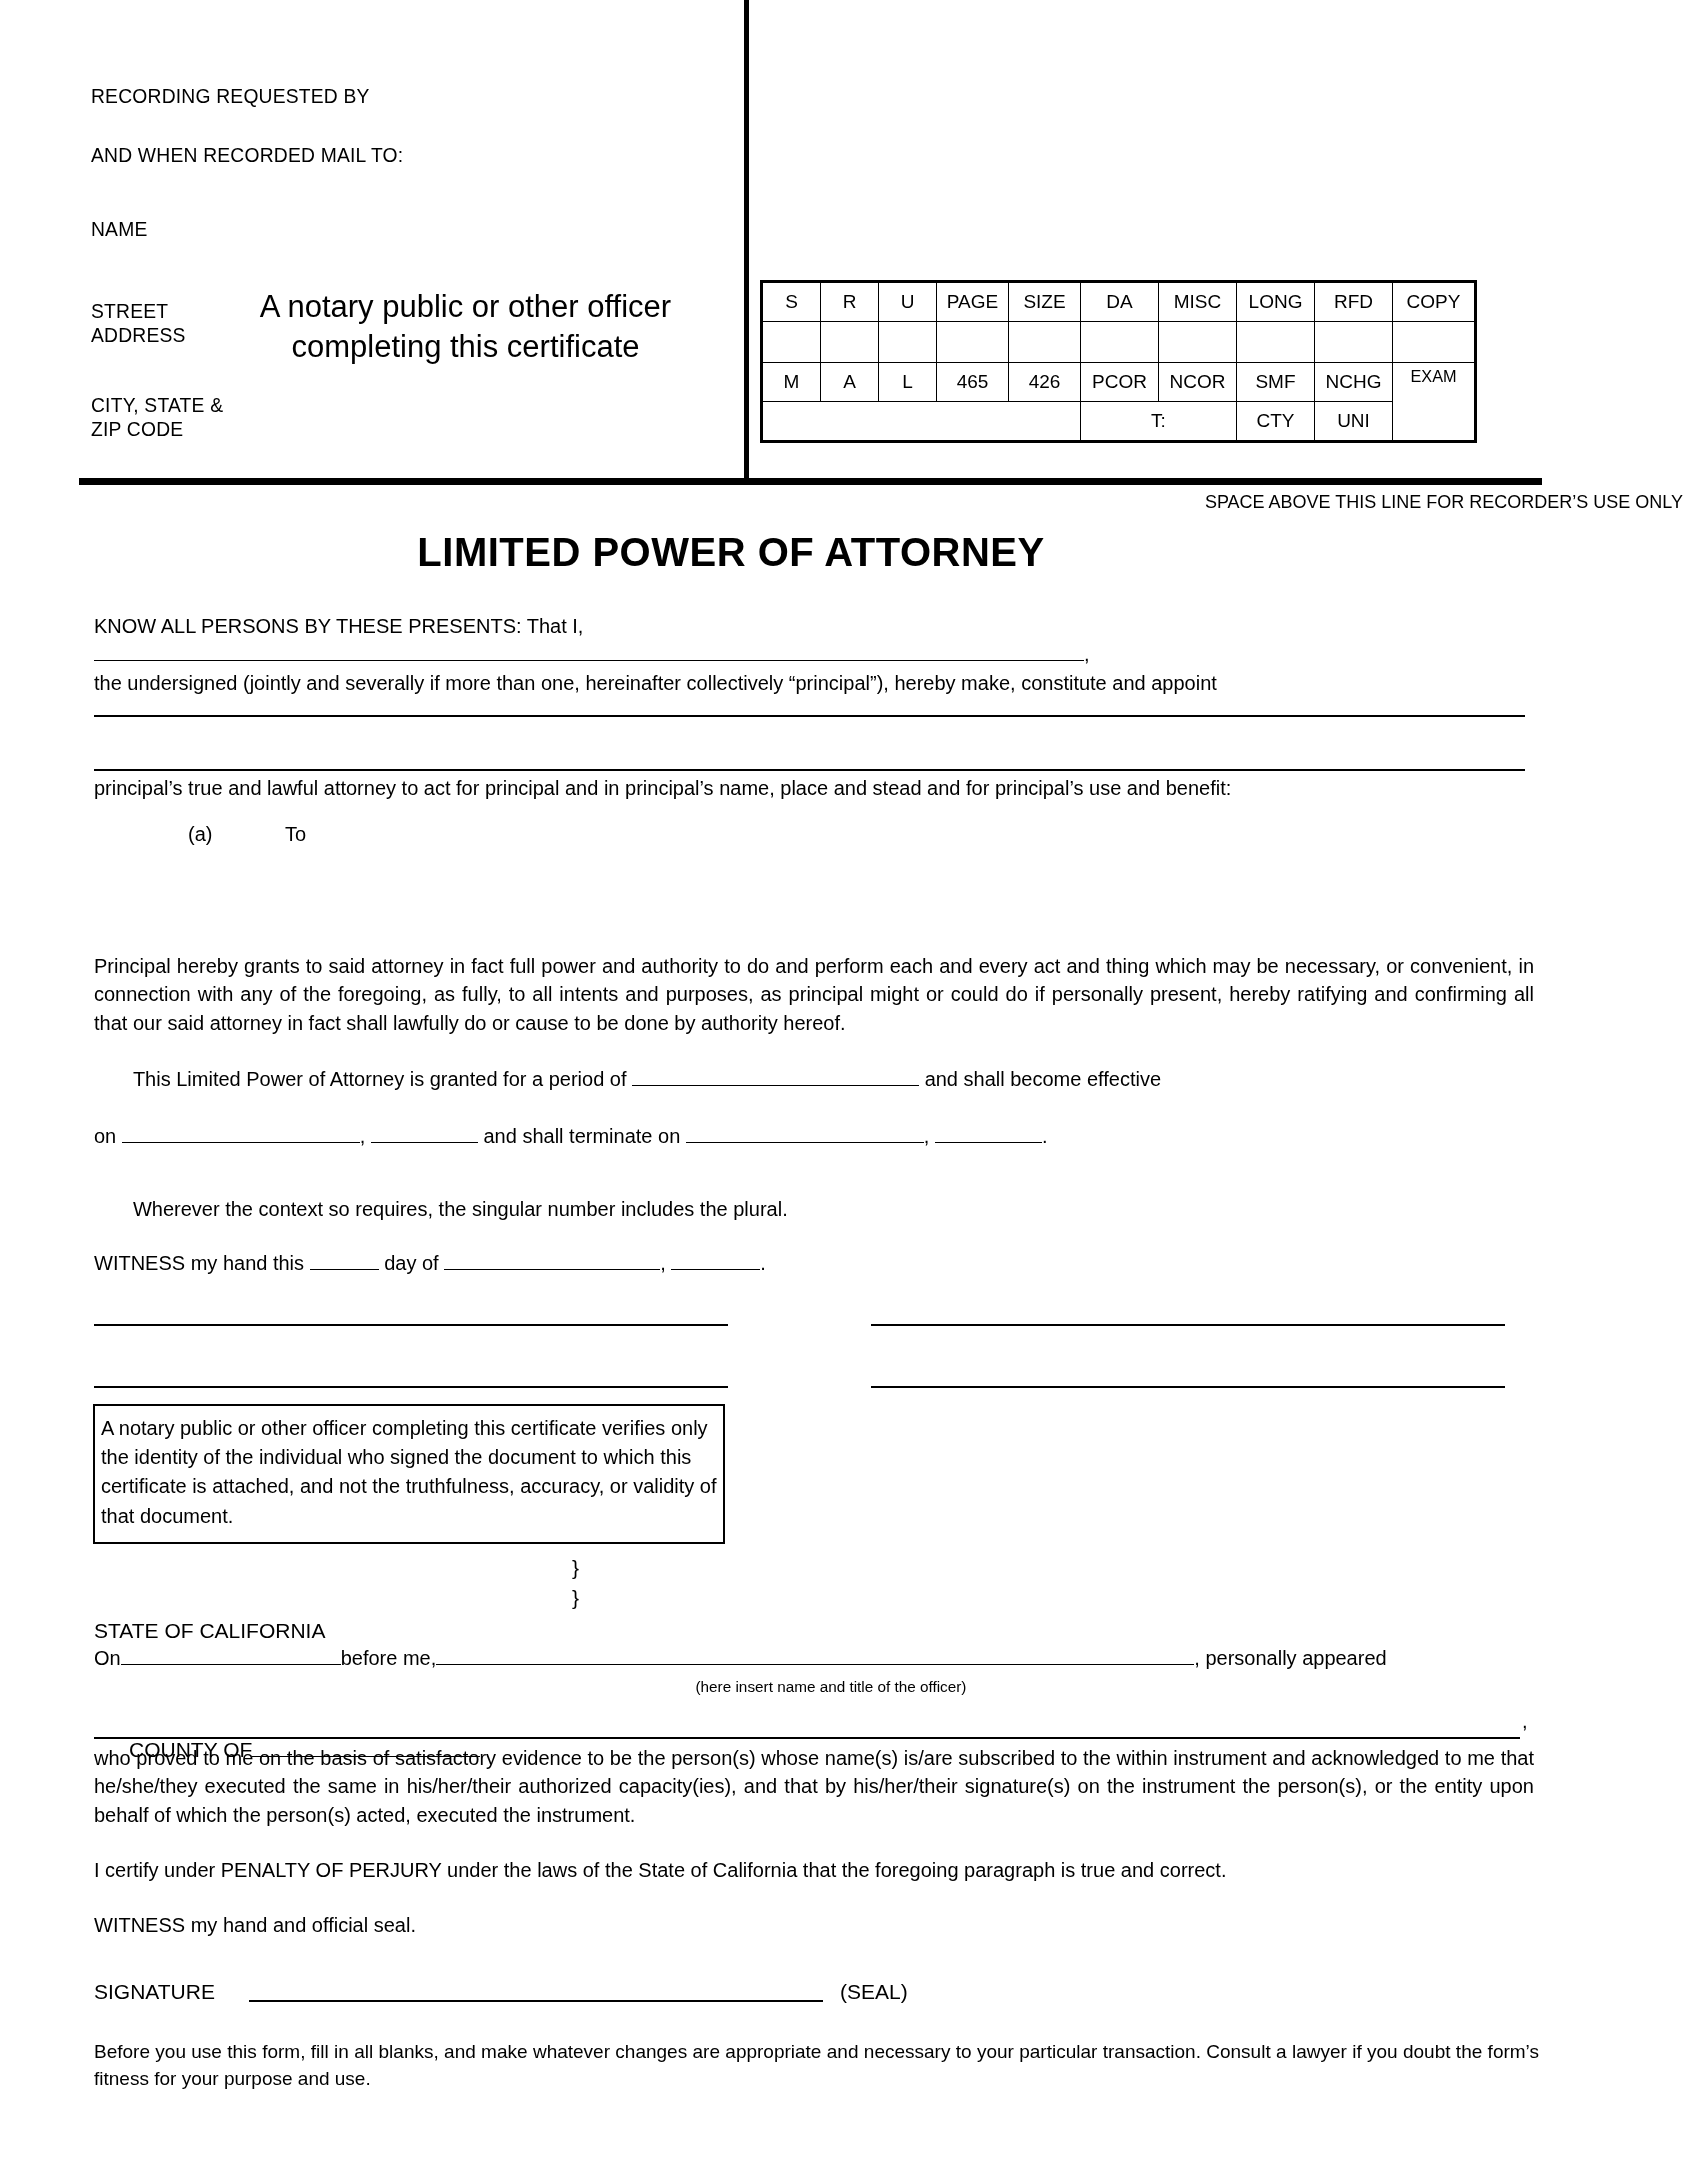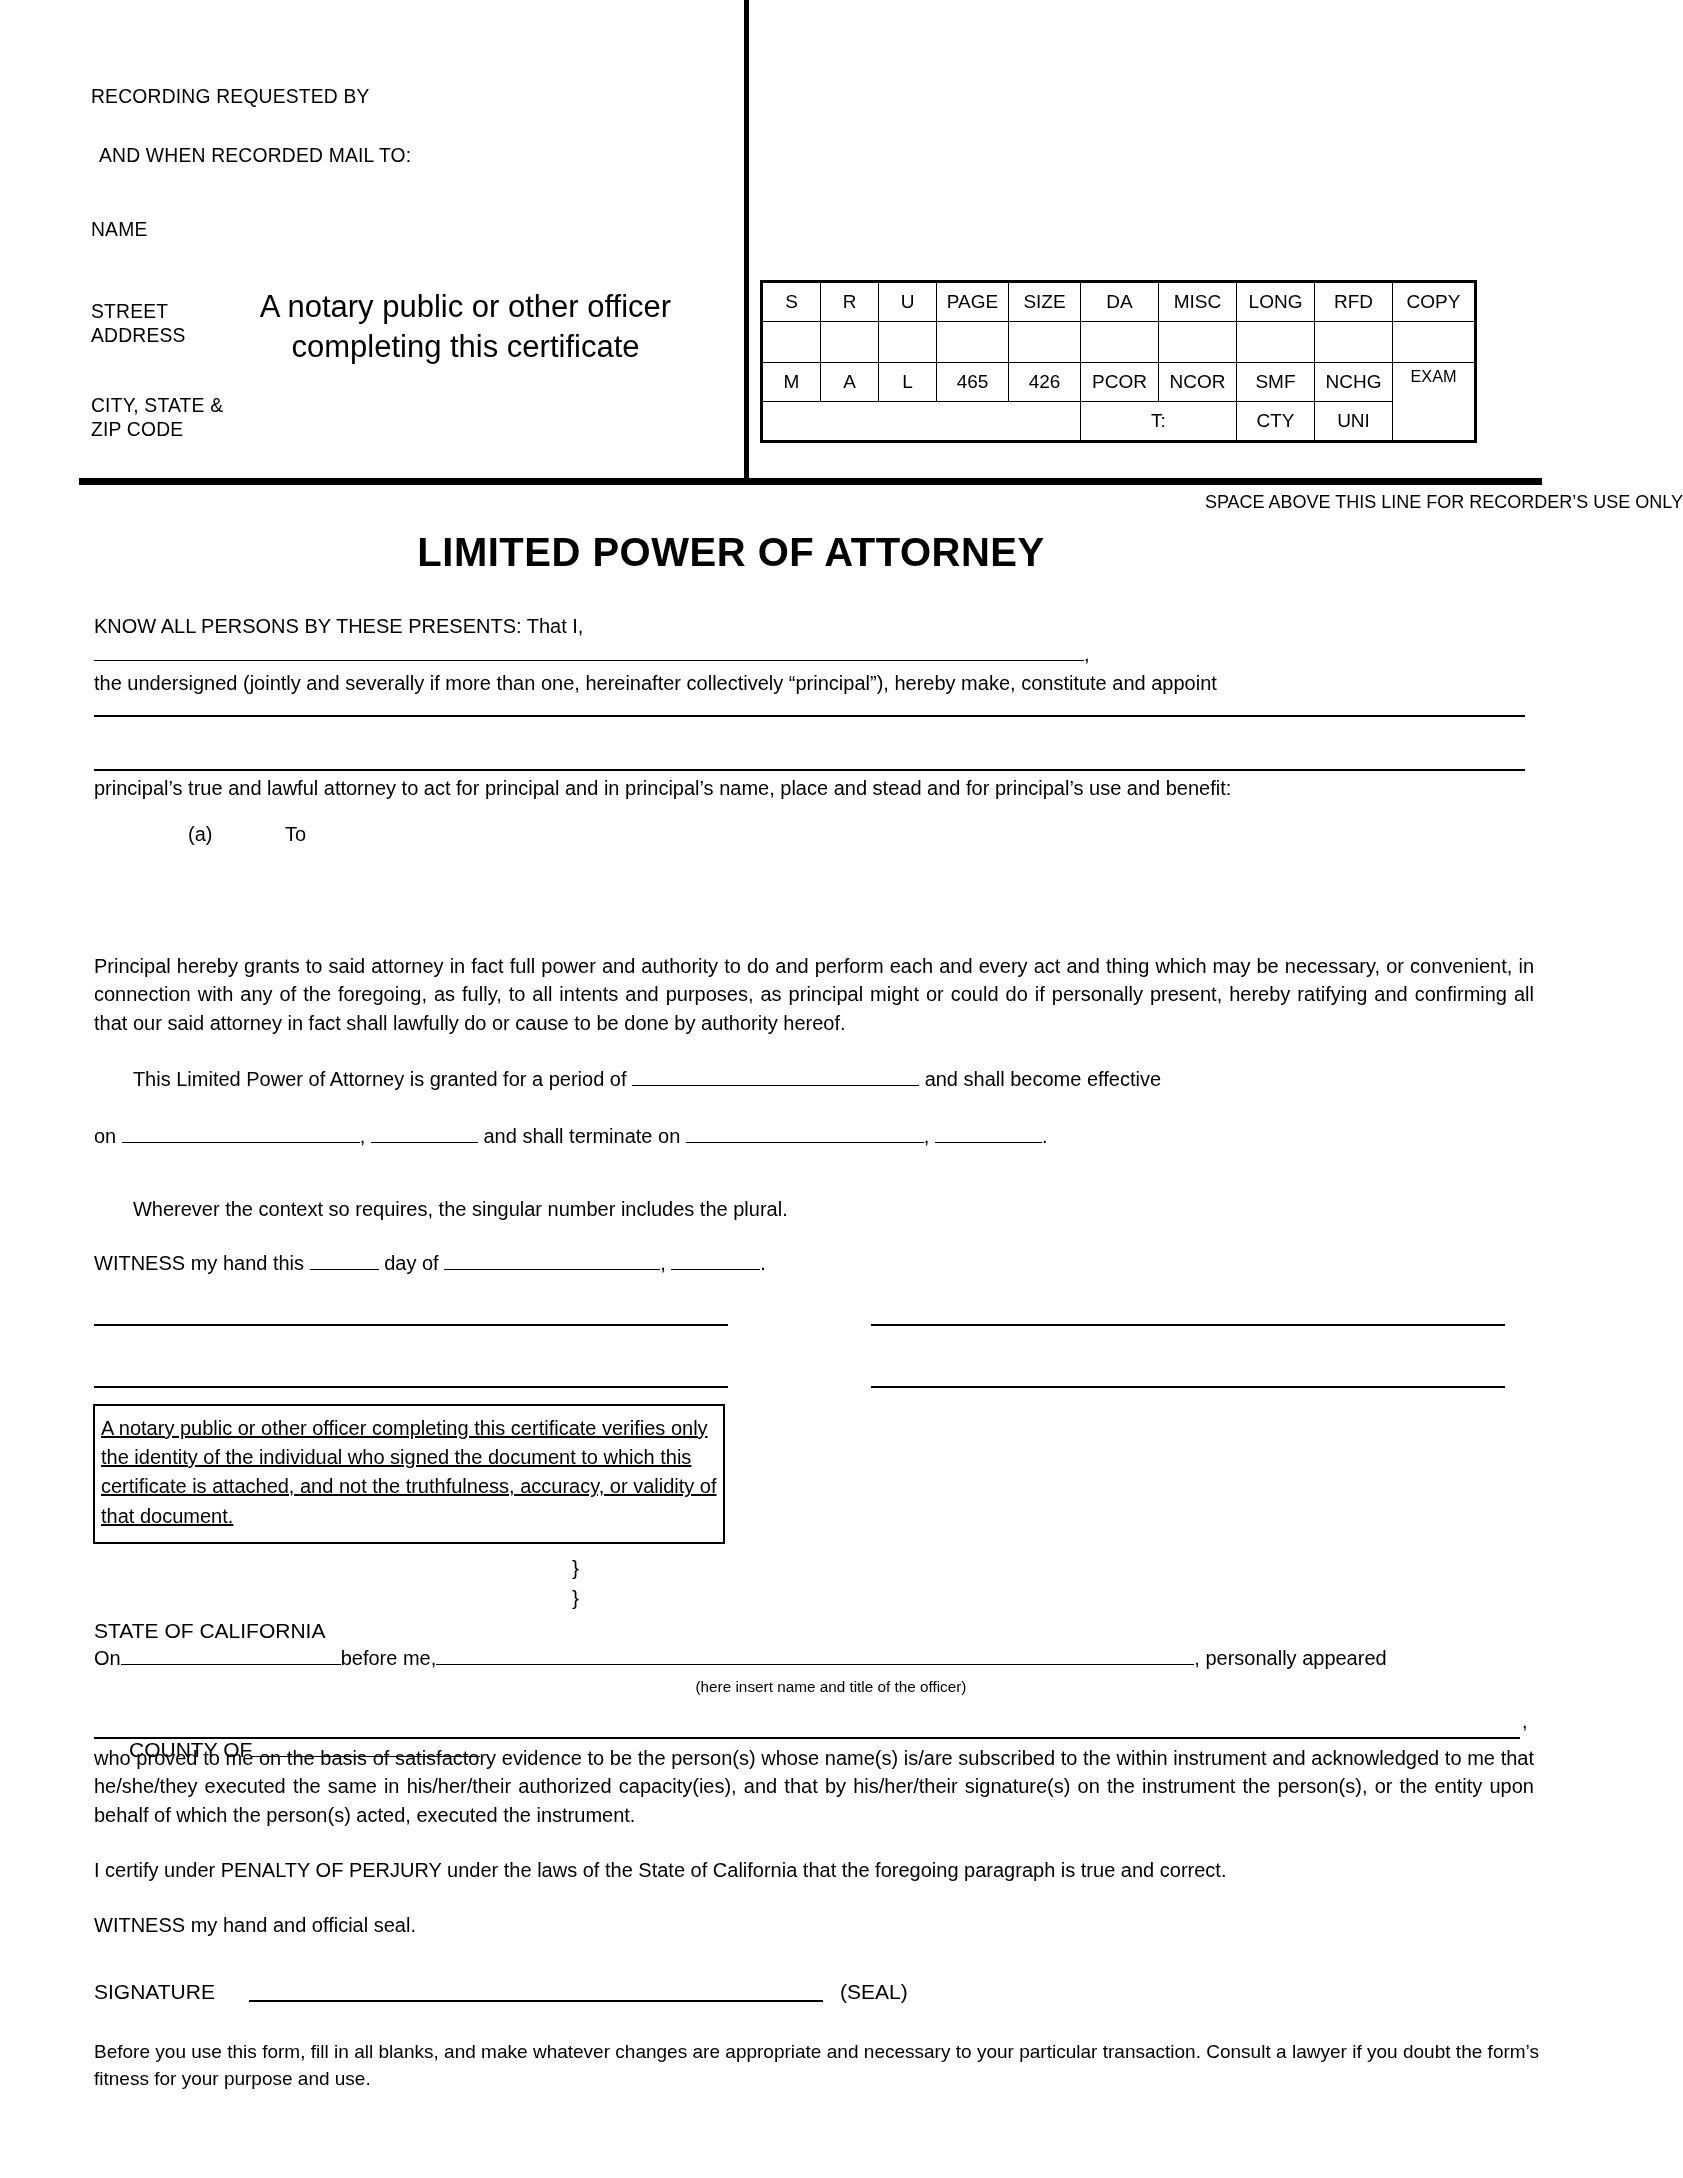--- a/index.html
+++ b/index.html
@@ -45,21 +45,21 @@
   }
 
   .hdr-label {
     position: absolute;
     font-size: 19.3px;
     letter-spacing: 0.2px;
     line-height: 1.22;
     white-space: pre;
   }
   #lbl-recording { left: 12px; top: 45px; margin-top: 40px; }
-  #lbl-mailto    { left: 20px; top: 144px; }
+  #lbl-mailto    { left: 12px; top: 144px; }
   #lbl-name      { left: 12px; top: 218px; }
   #lbl-street    { left: 12px; top: 287px; margin-top: 13px; }
   #lbl-city      { left: 12px; top: 394px; }
 
   #notary-overlay {
     position: absolute;
     left: 139px;
     top: 287px;
     width: 495px;
     font-size: 31px;
@@ -159,21 +159,20 @@
     position: absolute;
     left: 93px;
     top: 1404px;
     width: 632px;
     height: 140px;
     border: 2.6px solid #000;
     box-sizing: border-box;
     padding: 8px 4px 0 6px;
     font-size: 20px;
     line-height: 1.46;
-    text-decoration: underline;
   }
 
   #state-block {
     position: absolute;
     left: 94px;
     top: 1556px;
     font-size: 21px;
     line-height: 1.42;
     white-space: pre;
   }

